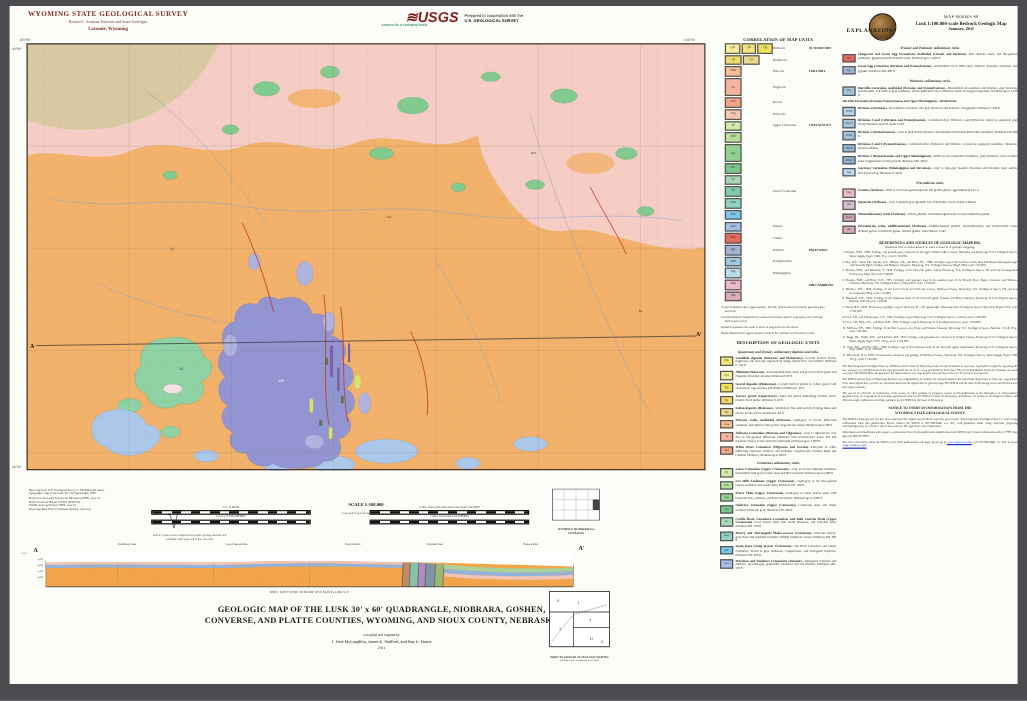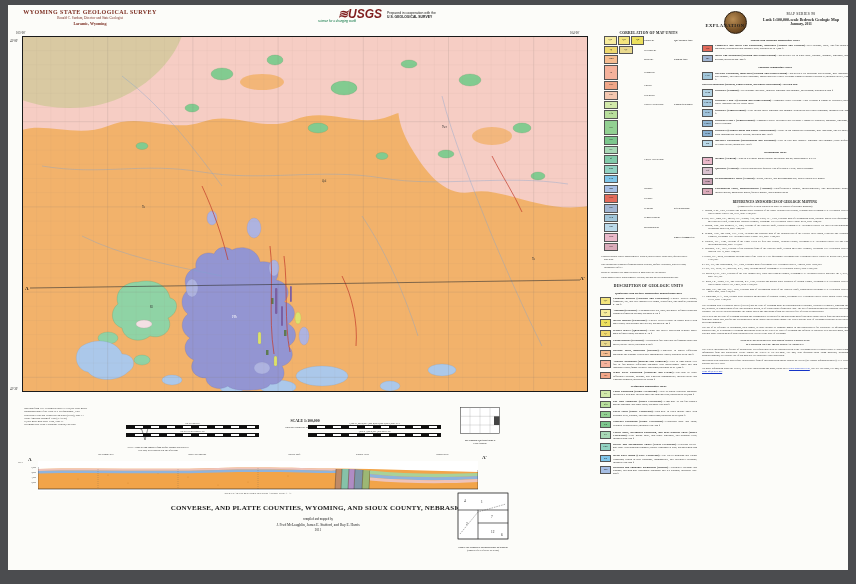--- a/index.html
+++ b/index.html
@@ -633,20 +633,21 @@
       <div class="xaxis" style="position: static;">FEET</div>
       <div class="xaxis" style="position: static; margin-top: 3px; text-align: right;">5,000</div>
       <div class="xaxis" style="position: static; margin-top: 3px; text-align: right;">4,000</div>
       <div class="xaxis" style="position: static; margin-top: 3px; text-align: right;">3,000</div>
       <div class="xaxis" style="position: static; margin-top: 3px; text-align: right;">2,000</div>
     </div>
   <div class="abs xscap">WEST–EAST STRUCTURE SECTION ALONG LINE A–A′</div>
 
   <div class="abs titleblk">
     <div class="t1">
+      <div>GEOLOGIC MAP OF THE LUSK 30' x 60' QUADRANGLE, NIOBRARA, GOSHEN,</div>
       <div>CONVERSE, AND PLATTE COUNTIES, WYOMING, AND SIOUX COUNTY, NEBRASKA</div>
     </div>
     <div class="tby">compiled and mapped by</div>
     <div class="tau">J. Fred McLaughlin, James E. Stafford, and Ray E. Harris</div>
     <div class="tyr">2011</div>
   </div>
 
   <div class="abs idxdiag">
     <svg width="52" height="50" viewBox="0 0 52 50">
       <rect x="1" y="1" width="50" height="46" fill="#fff" stroke="#333" stroke-width="0.6"></rect>

